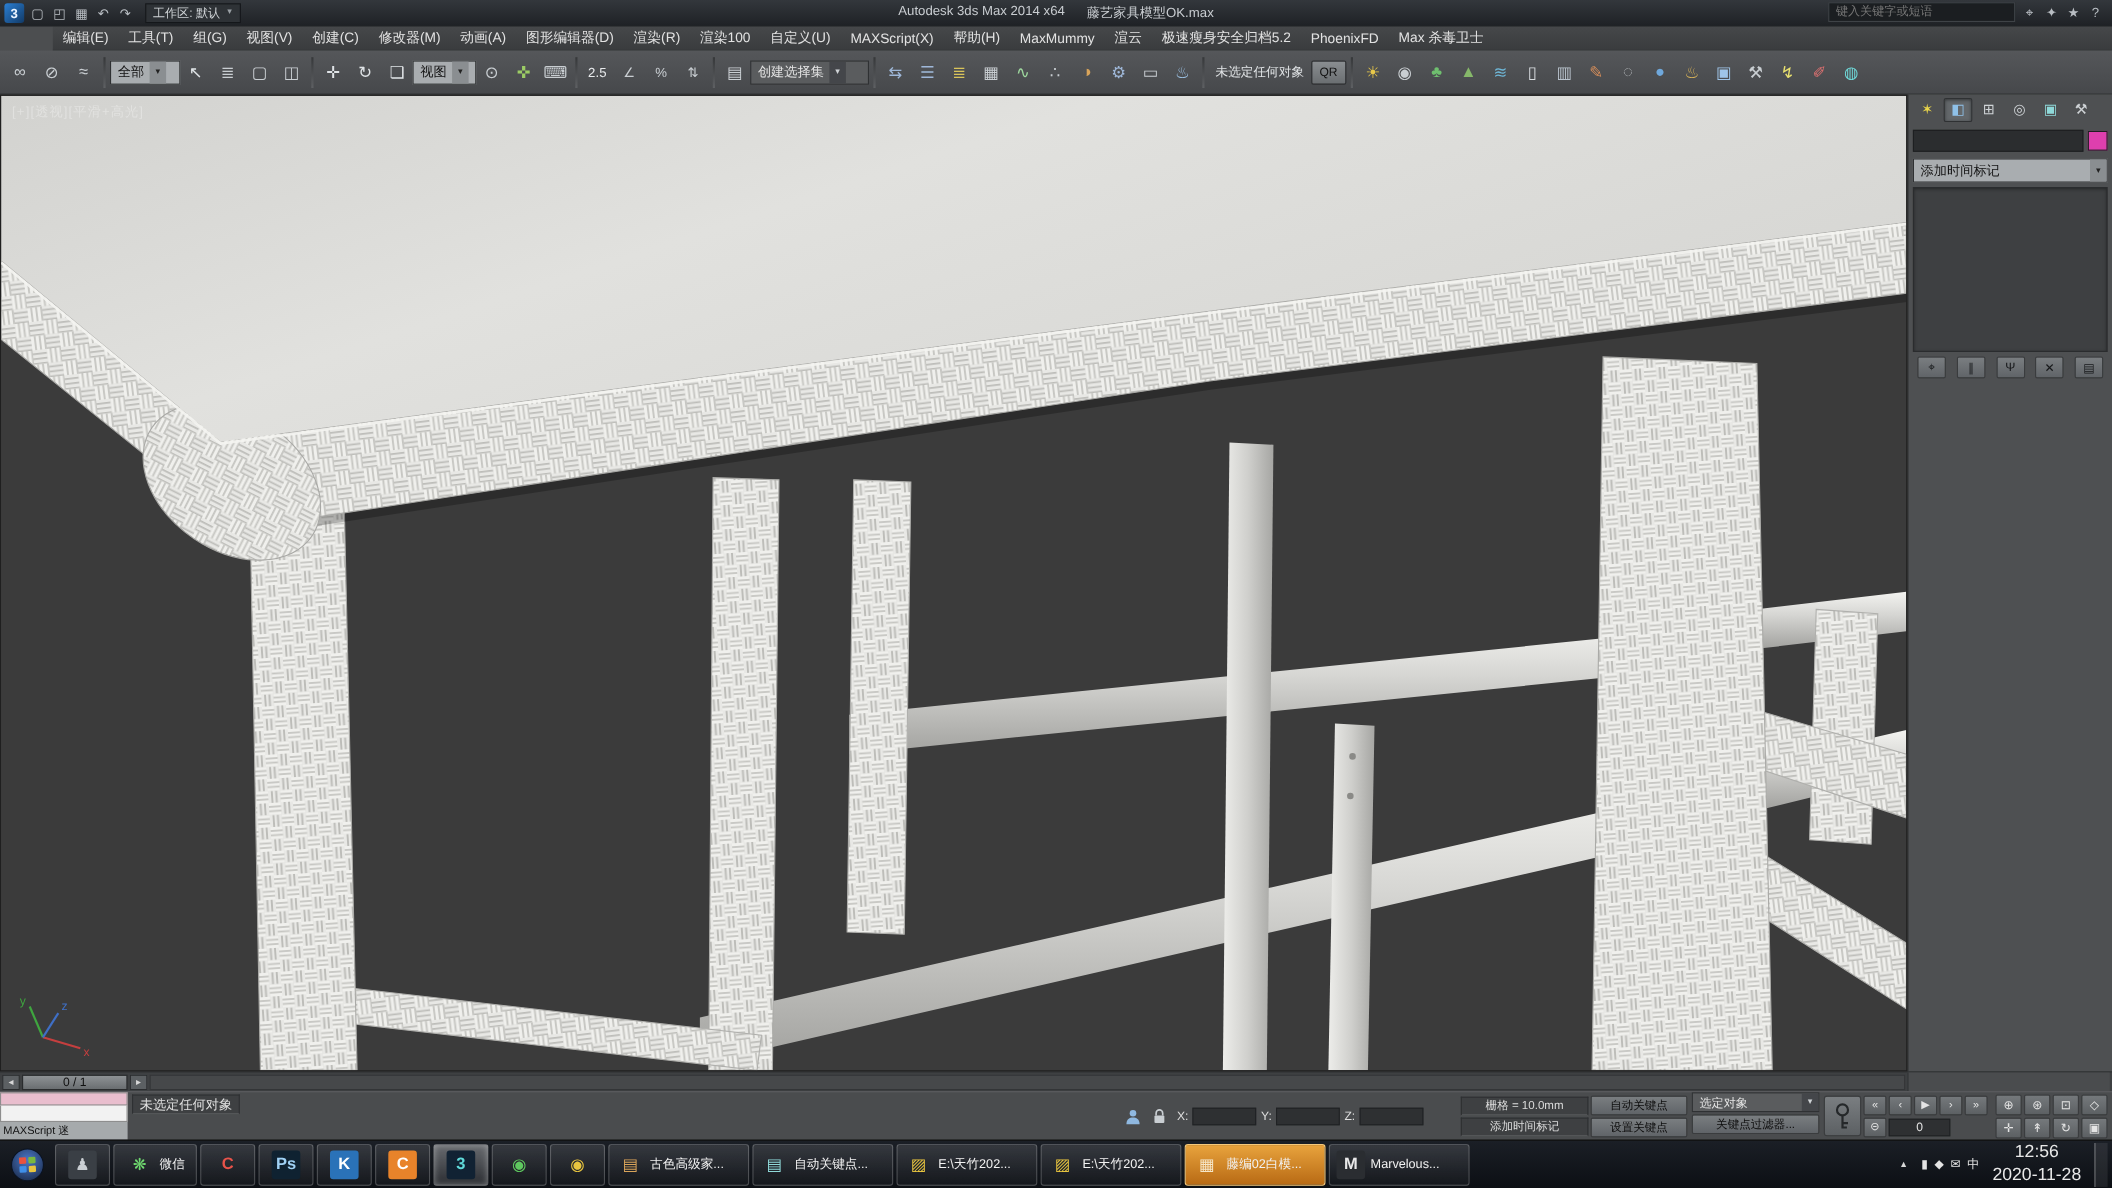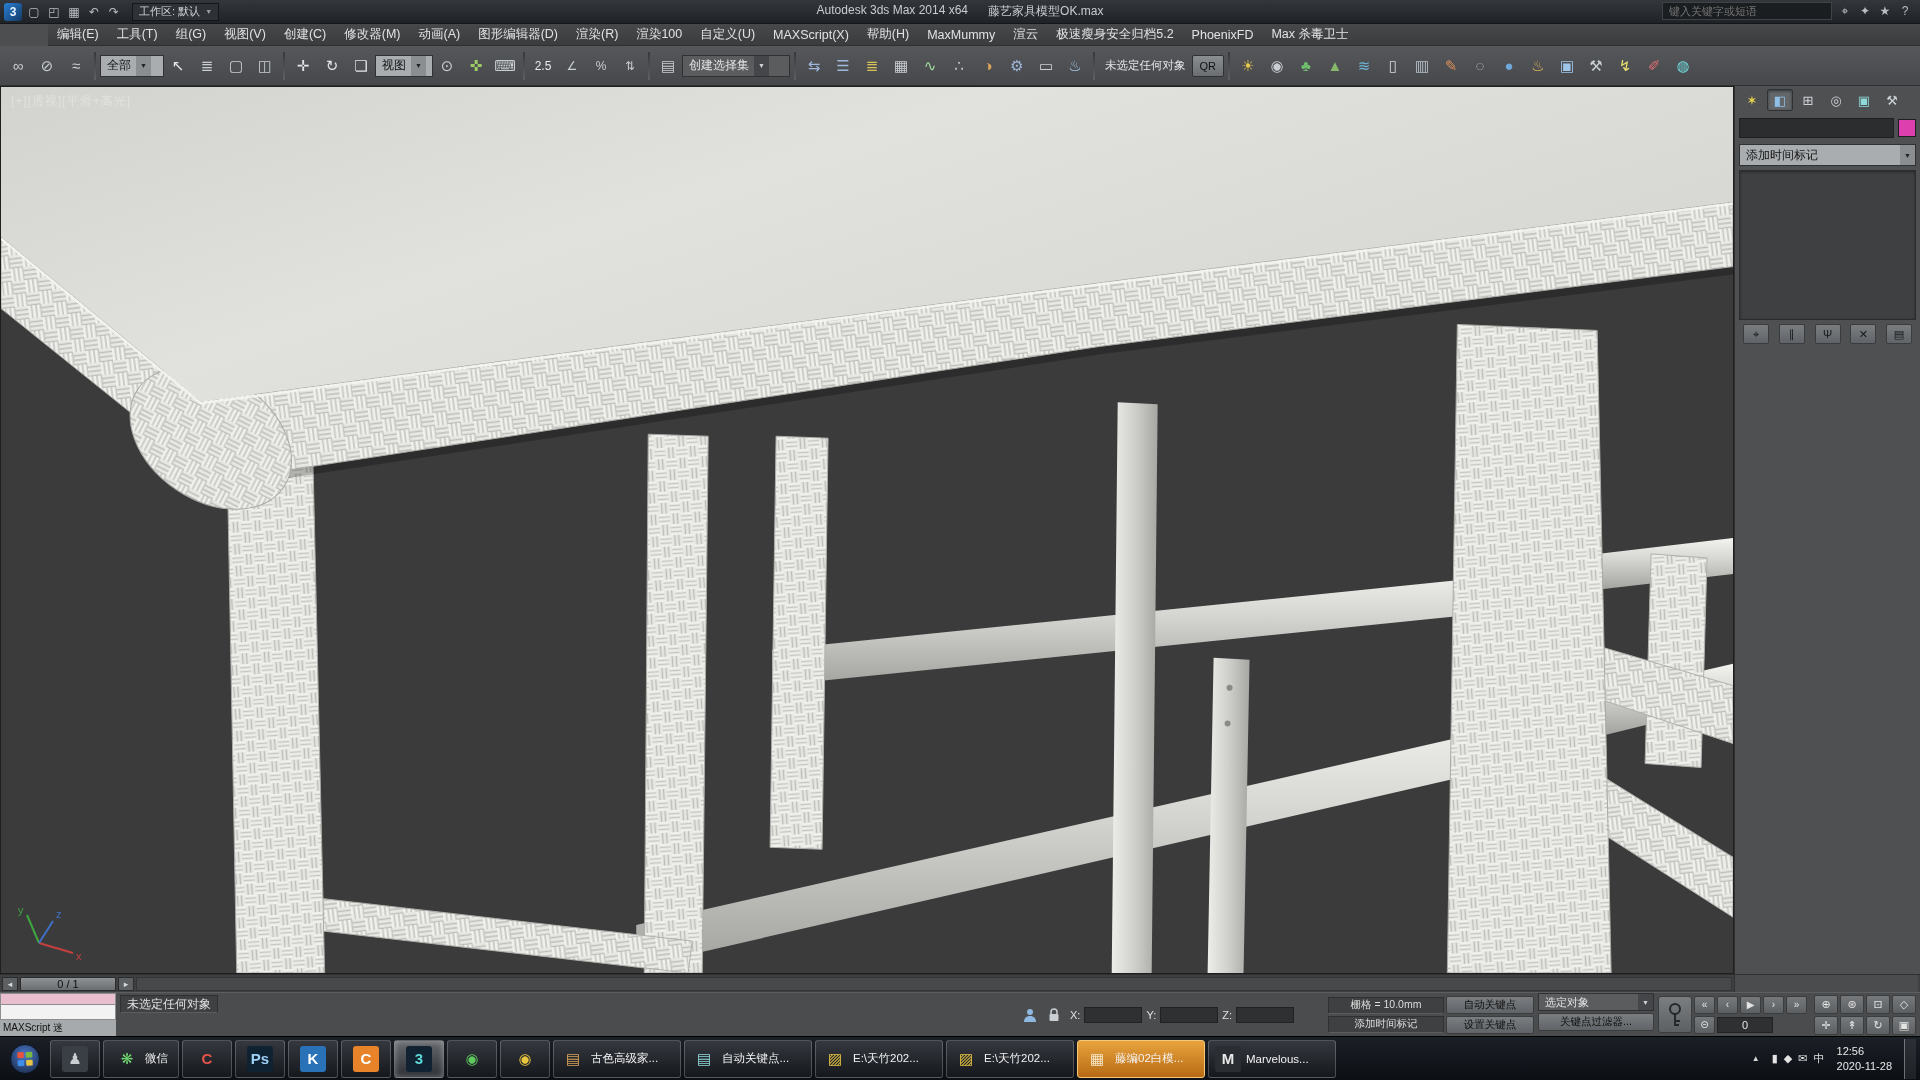--- a/index.html
+++ b/index.html
@@ -106,21 +106,21 @@
   .tb-win{width:128px;}
   .tb-win.highlight{background:linear-gradient(#e8a33d,#b86a14);border-color:#f5c87a;}
   .tb-ic{width:26px;height:26px;border-radius:3px;display:flex;align-items:center;justify-content:center;flex:none;}
   .tb-ic i{font-style:normal;font-size:15px;font-weight:bold;}
   .tb-label{font-size:11.5px;color:#f2f2f2;white-space:nowrap;overflow:hidden;text-overflow:clip;}
   .tb-label:empty{display:none;}
   .tb-tray{margin-left:auto;display:flex;align-items:center;gap:6px;height:100%;padding-right:2px;}
   .tb-chev{width:20px;height:22px;background:transparent;border:none;color:#d8d8d8;font-size:8px;}
   .tb-trayicons{display:flex;gap:6px;align-items:center;}
   .tb-tic{color:#e4e4e4;font-size:11px;}
-  .tb-clock{color:#e8e8e8;font-size:11px;line-height:1.3;padding:0 6px;}
+  .tb-clock{text-align:center;color:#e8e8e8;font-size:16px;line-height:1.3;padding:0 6px;}
   .tb-desktop{width:12px;height:40px;background:rgba(255,255,255,.08);border-left:1px solid rgba(255,255,255,.35);flex:none;}
 </style>
 </head>
 <body>
 
 <div id="root">
 
   <div class="titlebar">
     <div class="qat">
       <span class="app-logo">3</span>

